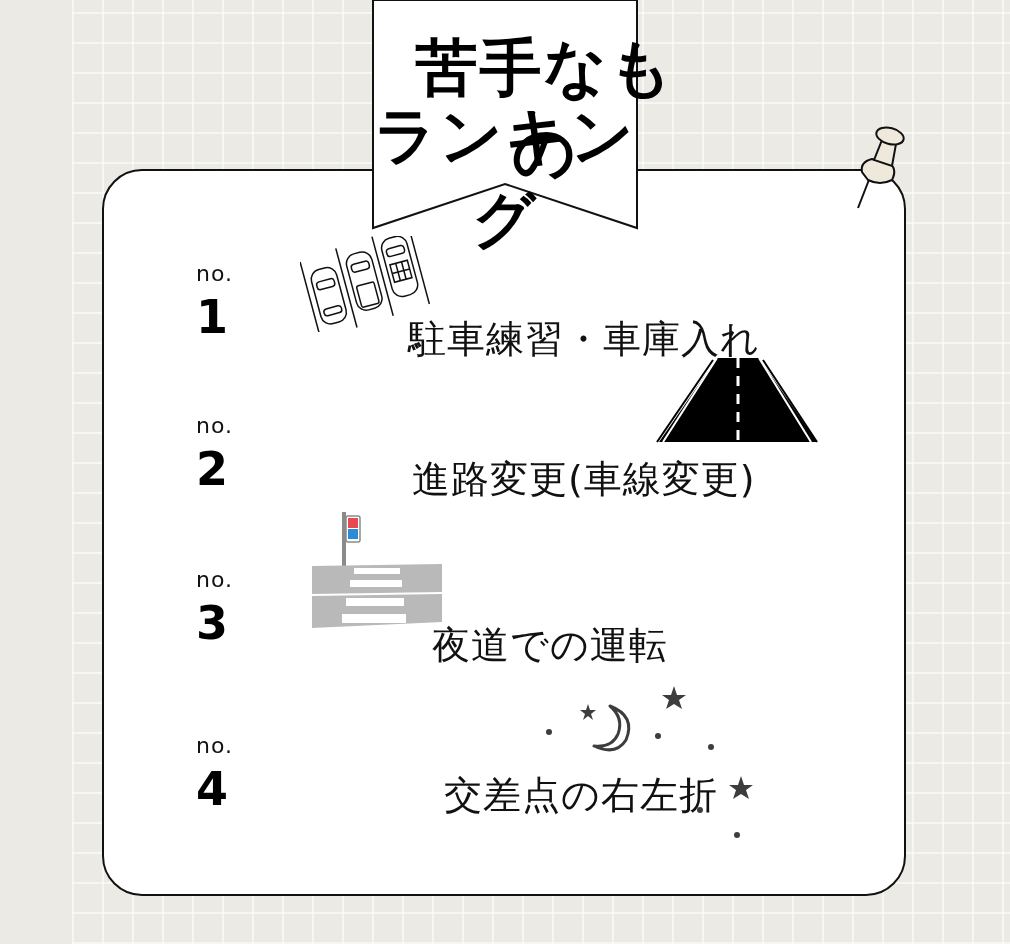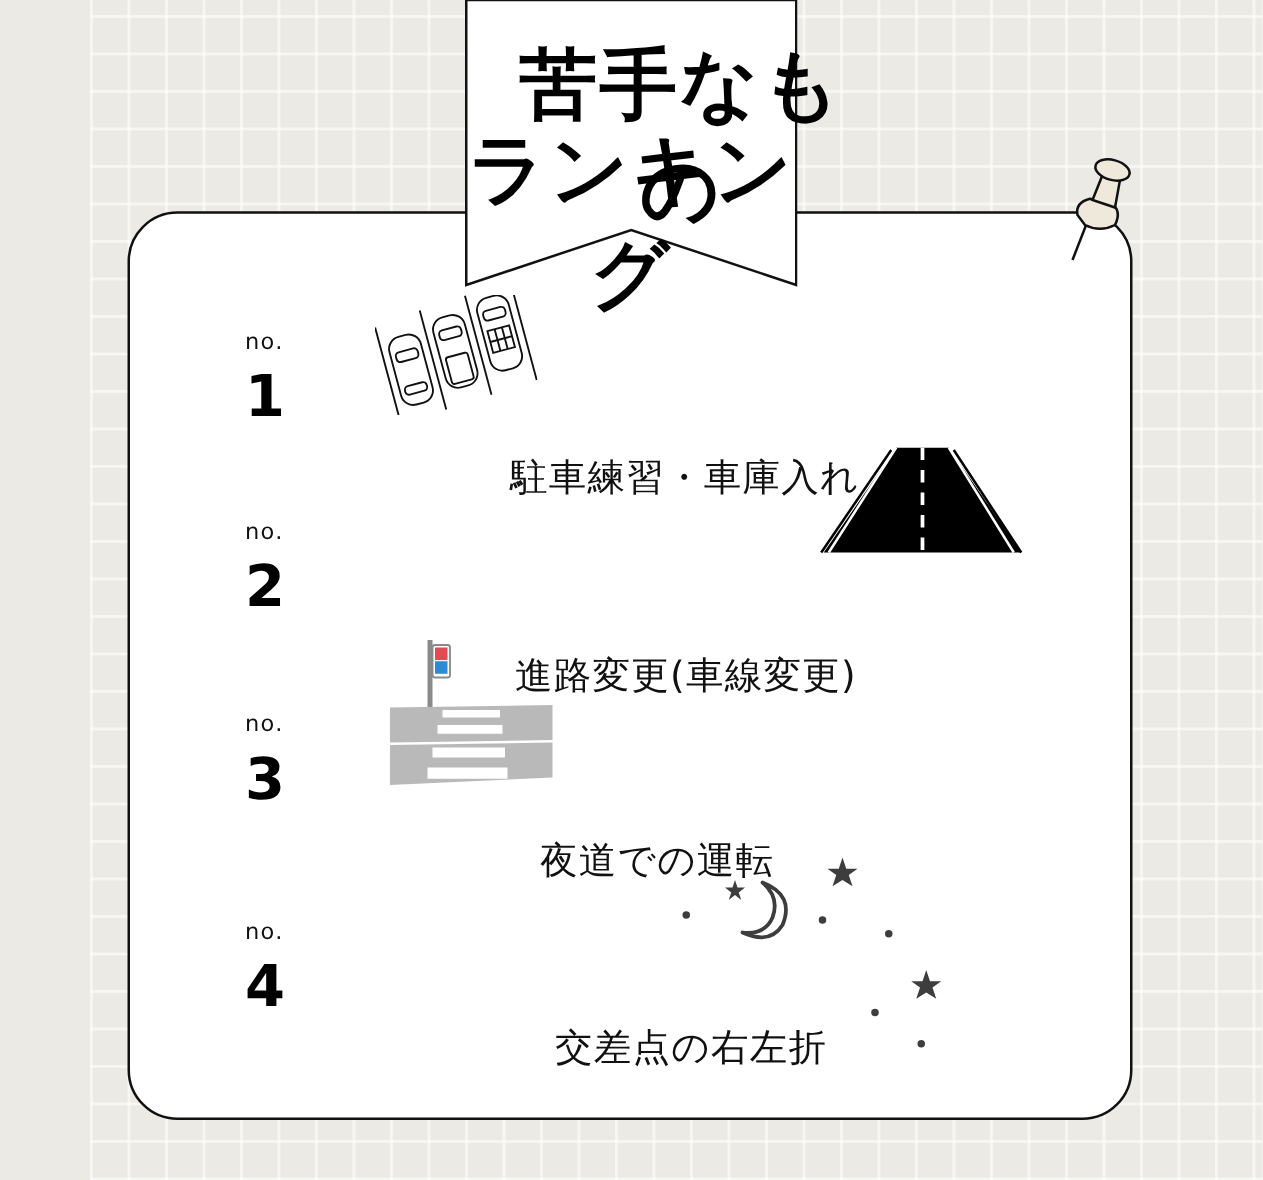--- a/index.html
+++ b/index.html
@@ -26,25 +26,25 @@
     }
     .banner svg { position:absolute; left:0; top:0; }
     .title-line {
       position:absolute; left:0; width:266px; text-align:center;
       font-weight:bold; color:#000; font-size:62px; letter-spacing:2px;
       font-family: "DejaVu Sans", sans-serif;
     }
     .t1 { top:26px;padding-left:40px; }
     .t2 { top:94px; }
     .rank { position:absolute; left:196px; }
-    .rank .no { font-size:18px; color:#111; display:block; line-height:24px; letter-spacing:1px; }
+    .rank .no { font-size:22px; color:#111; display:block; line-height:24px; letter-spacing:1px; }
     .rank .num { font-size:46px; font-weight:bold; color:#000; display:block; line-height:50px; margin-top:6px; }
     .label {
-      position:absolute; font-size:30px; color:#111; white-space:nowrap;
-      font-family: "DejaVu Sans", sans-serif; letter-spacing:1px;margin-top:48px;
+      position:absolute; font-size:38px; color:#111; white-space:nowrap;
+      font-family: "DejaVu Sans", sans-serif; letter-spacing:1px;
     }
     .ill { position:absolute; }
   </style>
 </head>
 <body>
 
 <div class="left-strip"></div>
 
 <div class="card"></div>
 
@@ -94,21 +94,21 @@
   <span class="num">2</span>
 </div>
 <svg class="ill" style="left:655px;top:358px;" width="164" height="86" viewBox="0 0 164 86">
   <polygon points="62,0 104,0 162,84 4,84" fill="#000"></polygon>
   <line x1="58" y1="2" x2="2" y2="84" stroke="#000" stroke-width="2"></line>
   <line x1="108" y1="2" x2="162" y2="84" stroke="#000" stroke-width="2"></line>
   <line x1="62" y1="0" x2="8" y2="84" stroke="#fff" stroke-width="2"></line>
   <line x1="104" y1="0" x2="156" y2="84" stroke="#fff" stroke-width="2"></line>
   <line x1="83" y1="0" x2="83" y2="84" stroke="#fff" stroke-width="3" stroke-dasharray="10,8"></line>
 </svg>
-<div class="label" style="left:412px;top:472px;">進路変更(車線変更)</div>
+<div class="label" style="left:412px;top:454px;">進路変更(車線変更)</div>
 
 <div class="rank" style="top:568px;">
   <span class="no">no.</span>
   <span class="num">3</span>
 </div>
 <svg class="ill" style="left:310px;top:508px;" width="136" height="128" viewBox="0 0 136 128">
   <rect x="32" y="4" width="4" height="58" fill="#8a8a8a"></rect>
   <rect x="36" y="8" width="14" height="26" rx="2" fill="#fff" stroke="#8a8a8a" stroke-width="1.5"></rect>
   <rect x="38" y="10" width="10" height="10" fill="#e8484f"></rect>
   <rect x="38" y="21" width="10" height="10" fill="#2a8bd6"></rect>

